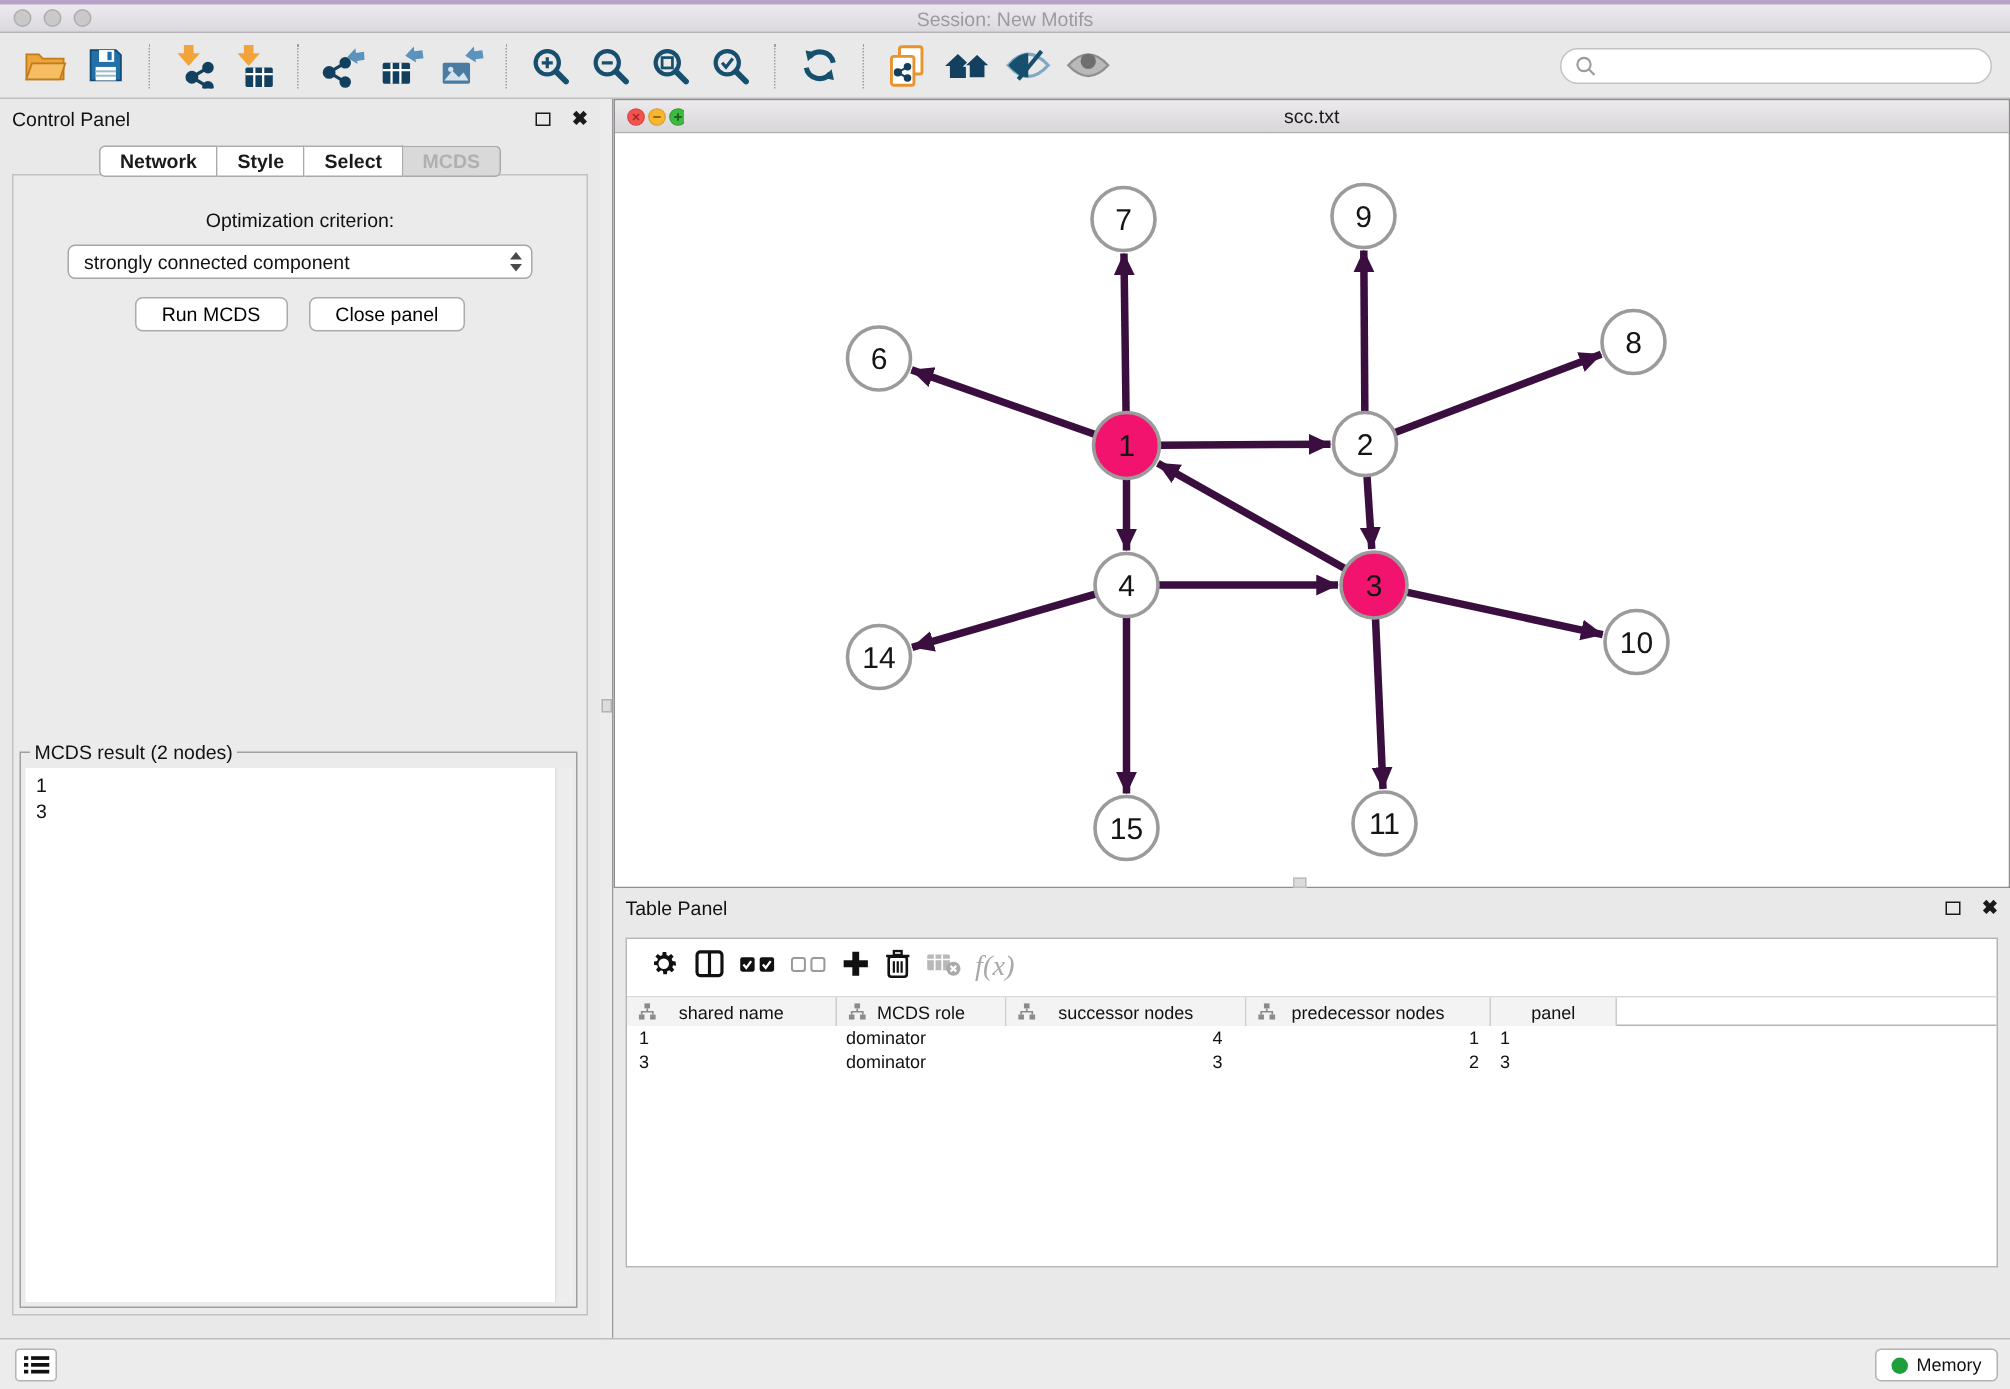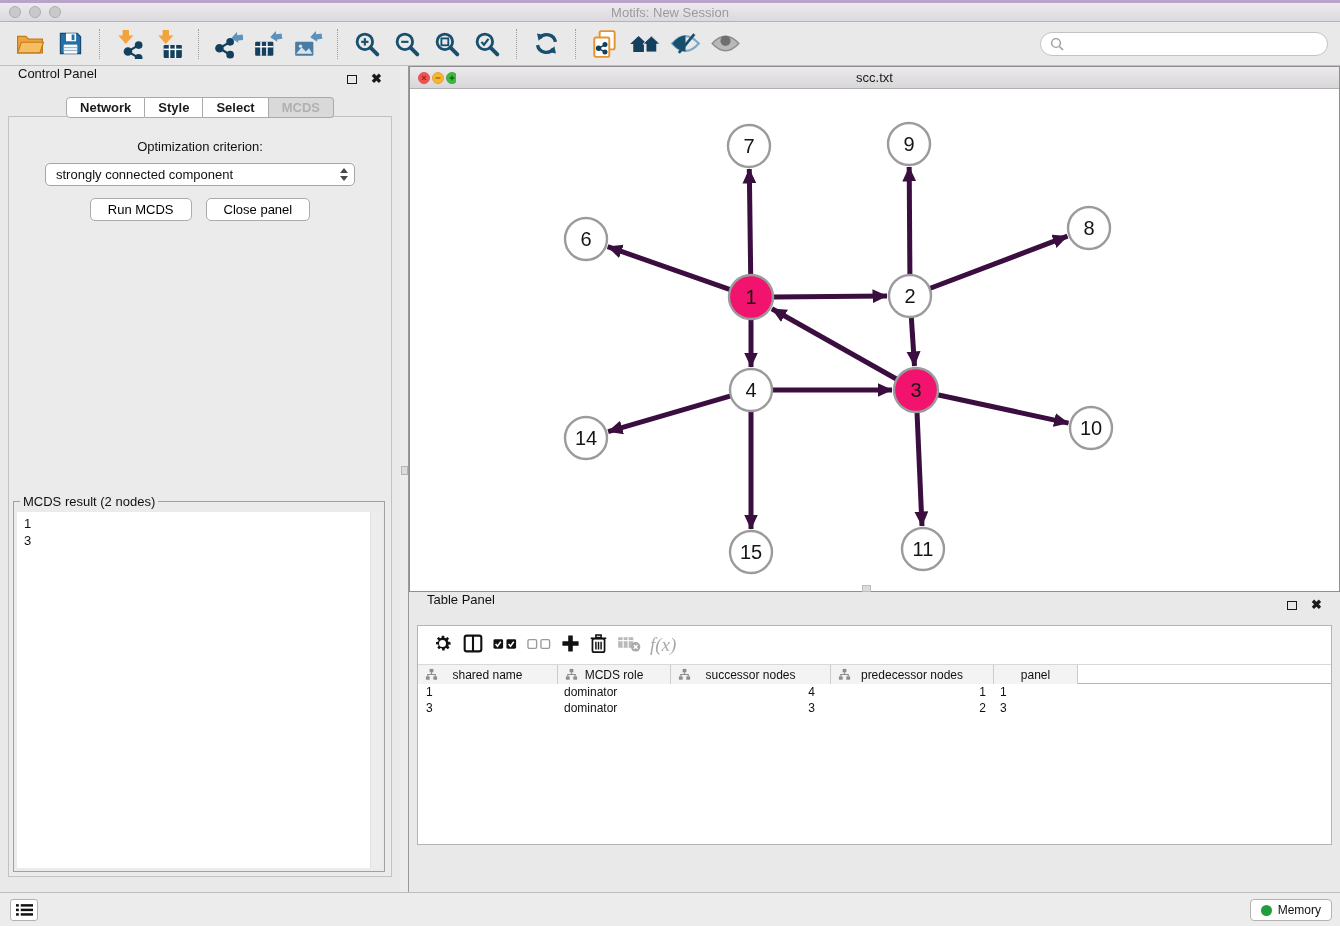--- a/index.html
+++ b/index.html
@@ -18,21 +18,21 @@
   .toolbar { position:absolute; left:0; top:22px; width:1340px; height:44px; background:#e9e9e9;
     border-bottom:1px solid #bfbfbf; display:flex; align-items:center; padding-left:10px; }
   .tbtn { width:40px; height:34px; display:flex; align-items:center; justify-content:center; }
   .tsep { width:1px; height:30px; border-left:1px dotted #9f9f9f; margin:0 9px; }
   .search-wrap { margin-left:auto; margin-right:12px; width:288px; height:24px; background:#fff;
     border:1px solid #c3c3c3; border-radius:12px; display:flex; align-items:center; padding-left:9px; }
   .search-wrap input { border:none; outline:none; flex:1; height:18px; font-size:13px; background:transparent; margin-left:5px; }
 
   
   .control-panel { position:absolute; left:0; top:66px; width:400px; height:826px; background:#e9e9e9; }
-  .panel-head { height:26px; display:flex; padding:0 18px; font-size:13px; }
+  .panel-head { height:26px; display:flex; align-items:center; padding:0 8px; font-size:13px; }
   .panel-head .ph-icons { margin-left:auto; display:flex; gap:14px; align-items:center; }
   .float-box { width:10px; height:9px; border:1.5px solid #1a1a1a; display:inline-block; }
   .close-x { font-size:13px; font-weight:bold; color:#1a1a1a; line-height:10px; }
   .seg-tabs { display:flex; position:absolute; z-index:3; }
   .cp-tabs { top:31px; left:50%; transform:translateX(-50%); }
   .seg-tab { background:#fff; border:1px solid #a9a9a9; font-size:13px; font-weight:600;
     padding:2px 13px; height:21px; line-height:16px; color:#1a1a1a; cursor:default; }
   .seg-tab + .seg-tab { border-left:none; }
   .seg-tab:first-child { border-radius:4px 0 0 4px; }
   .seg-tab:last-child { border-radius:0 4px 4px 0; }
@@ -93,21 +93,21 @@
 </style>
 </head>
 <body>
 
 <div class="titlebar">
   <div class="gray-lights">
       <span></span>
       <span></span>
       <span></span>
     </div>
-  <div class="app-title">Motifs: New Session</div>
+  <div class="app-title">Session: New Motifs</div>
 </div>
 
 <div class="toolbar">
   <div class="tbtn">
     <svg width="30" height="26" viewBox="0 0 24 22">
       <path d="M1.5 4.5 h7 l2.3 2.4 h11.7 V18.5 H1.5 Z" fill="#efa33b" stroke="#c07c1c" stroke-width="1"></path>
       <path d="M1.5 18.5 L4.6 9.5 H23.4 L20.4 18.5 Z" fill="#f6bd62" stroke="#c07c1c" stroke-width="1"></path>
     </svg>
   </div>
   <div class="tbtn">

